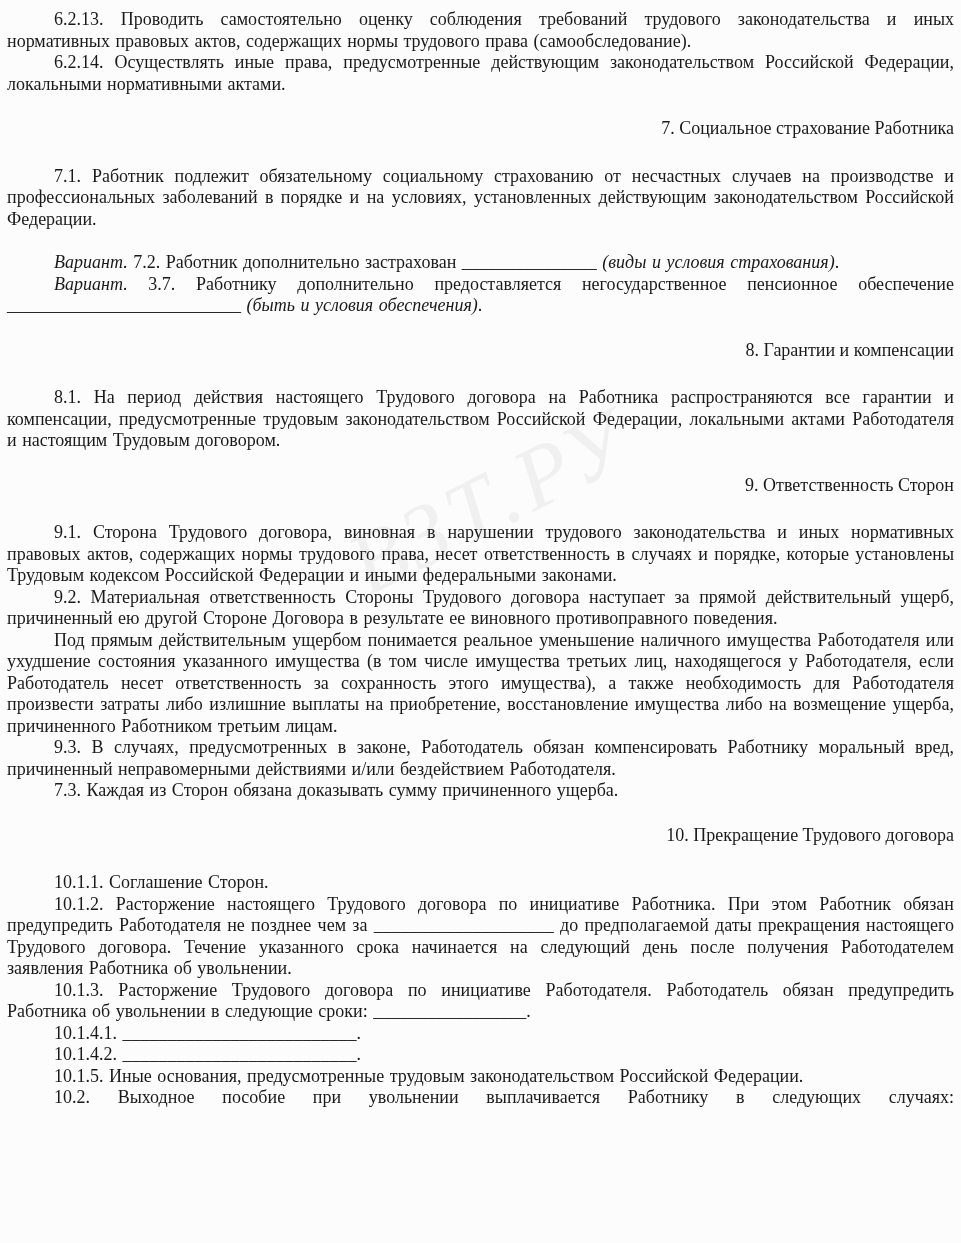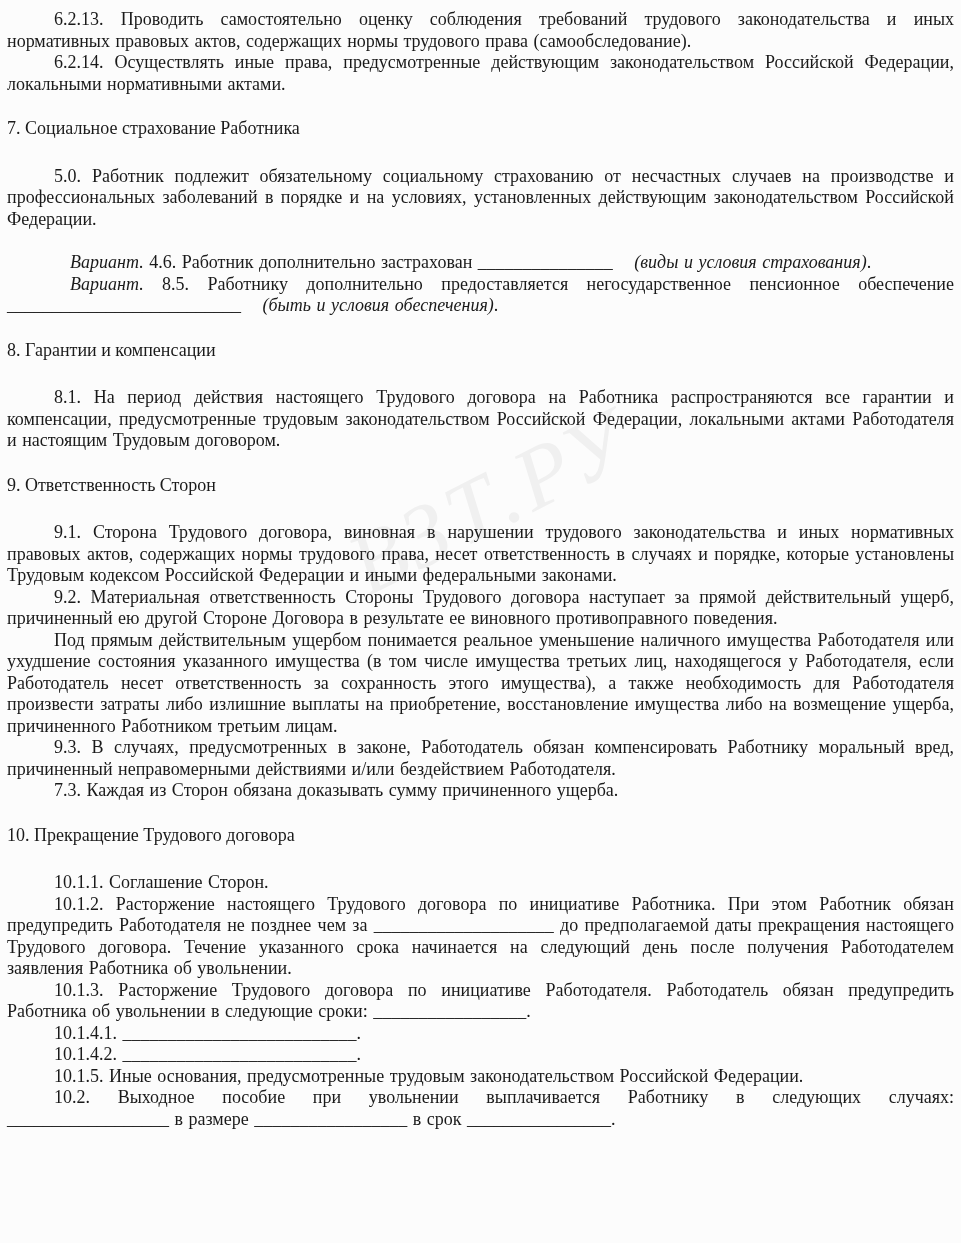--- a/index.html
+++ b/index.html
@@ -23,25 +23,25 @@
   }
   .para {
     text-align: justify;
     text-indent: 47px;
     word-spacing: 1px;
   }
   .para.no-indent { text-indent: 0; }
   .para.space-before { margin-top: 22px; }
   .para.force-justify { text-align-last: justify; font-family: Liberation Serif, serif; }
   .heading {
-    text-align: left;
+    text-align: right;
     text-indent: 0;
     margin: 23px 0 26px 0;
   }
-  .it { font-style: italic; margin-left: 16px; }
+  .it { font-style: italic; }
   .watermark {
     position: absolute;
     left: 330px;
     top: 455px;
     width: 460px;
     transform: rotate(-27deg);
     transform-origin: center;
     font-size: 88px;
     font-style: italic;
     letter-spacing: 6px;
@@ -53,34 +53,33 @@
 </style>
 </head>
 <body>
 
 <div class="page">
   <div class="watermark">ВЗТ.РУ</div>
   <div id="doc">
       <div class="para"><span class="">6.2.13. Проводить самостоятельно оценку соблюдения требований трудового законодательства и иных нормативных правовых актов, содержащих нормы трудового права (самообследование).</span></div>
       <div class="para"><span class="">6.2.14. Осуществлять иные права, предусмотренные действующим законодательством Российской Федерации, локальными нормативными актами.</span></div>
       <div class="heading"><span class="">7. Социальное страхование Работника</span></div>
-      <div class="para"><span class="">5.0. Работник подлежит обязательному социальному страхованию от несчастных случаев на производстве и профессиональных заболеваний в порядке и на условиях, установленных действующим законодательством Российской Федерации.</span></div>
-      <div class="para space-before"><span class="it">Вариант.</span><span class=""> 4.6. Работник дополнительно застрахован _______________ </span><span class="it">(виды и условия страхования)</span><span class="">.</span></div>
-      <div class="para"><span class="it">Вариант.</span><span class=""> 8.5. Работнику дополнительно предоставляется негосударственное пенсионное обеспечение __________________________ </span><span class="it">(быть и условия обеспечения)</span><span class="">.</span></div>
+      <div class="para"><span class="">7.1. Работник подлежит обязательному социальному страхованию от несчастных случаев на производстве и профессиональных заболеваний в порядке и на условиях, установленных действующим законодательством Российской Федерации.</span></div>
+      <div class="para space-before"><span class="it">Вариант.</span><span class=""> 7.2. Работник дополнительно застрахован _______________ </span><span class="it">(виды и условия страхования)</span><span class="">.</span></div>
+      <div class="para"><span class="it">Вариант.</span><span class=""> 3.7. Работнику дополнительно предоставляется негосударственное пенсионное обеспечение __________________________ </span><span class="it">(быть и условия обеспечения)</span><span class="">.</span></div>
       <div class="heading"><span class="">8. Гарантии и компенсации</span></div>
       <div class="para"><span class="">8.1. На период действия настоящего Трудового договора на Работника распространяются все гарантии и компенсации, предусмотренные трудовым законодательством Российской Федерации, локальными актами Работодателя и настоящим Трудовым договором.</span></div>
       <div class="heading"><span class="">9. Ответственность Сторон</span></div>
       <div class="para"><span class="">9.1. Сторона Трудового договора, виновная в нарушении трудового законодательства и иных нормативных правовых актов, содержащих нормы трудового права, несет ответственность в случаях и порядке, которые установлены Трудовым кодексом Российской Федерации и иными федеральными законами.</span></div>
       <div class="para"><span class="">9.2. Материальная ответственность Стороны Трудового договора наступает за прямой действительный ущерб, причиненный ею другой Стороне Договора в результате ее виновного противоправного поведения.</span></div>
       <div class="para"><span class="">Под прямым действительным ущербом понимается реальное уменьшение наличного имущества Работодателя или ухудшение состояния указанного имущества (в том числе имущества третьих лиц, находящегося у Работодателя, если Работодатель несет ответственность за сохранность этого имущества), а также необходимость для Работодателя произвести затраты либо излишние выплаты на приобретение, восстановление имущества либо на возмещение ущерба, причиненного Работником третьим лицам.</span></div>
       <div class="para"><span class="">9.3. В случаях, предусмотренных в законе, Работодатель обязан компенсировать Работнику моральный вред, причиненный неправомерными действиями и/или бездействием Работодателя.</span></div>
       <div class="para"><span class="">7.3. Каждая из Сторон обязана доказывать сумму причиненного ущерба.</span></div>
       <div class="heading"><span class="">10. Прекращение Трудового договора</span></div>
       <div class="para"><span class="">10.1.1. Соглашение Сторон.</span></div>
       <div class="para"><span class="">10.1.2. Расторжение настоящего Трудового договора по инициативе Работника. При этом Работник обязан предупредить Работодателя не позднее чем за ____________________ до предполагаемой даты прекращения настоящего Трудового договора. Течение указанного срока начинается на следующий день после получения Работодателем заявления Работника об увольнении.</span></div>
       <div class="para"><span class="">10.1.3. Расторжение Трудового договора по инициативе Работодателя. Работодатель обязан предупредить Работника об увольнении в следующие сроки: _________________.</span></div>
       <div class="para"><span class="">10.1.4.1. __________________________.</span></div>
       <div class="para"><span class="">10.1.4.2. __________________________.</span></div>
       <div class="para"><span class="">10.1.5. Иные основания, предусмотренные трудовым законодательством Российской Федерации.</span></div>
       <div class="para force-justify"><span class="">10.2. Выходное пособие при увольнении выплачивается Работнику в следующих случаях:</span></div>
-      <div class="para no-indent"><span class="">__________________ в размере _________________ в срок ________________.</span></div>
     </div>
 </div>
 
 </body></html>

